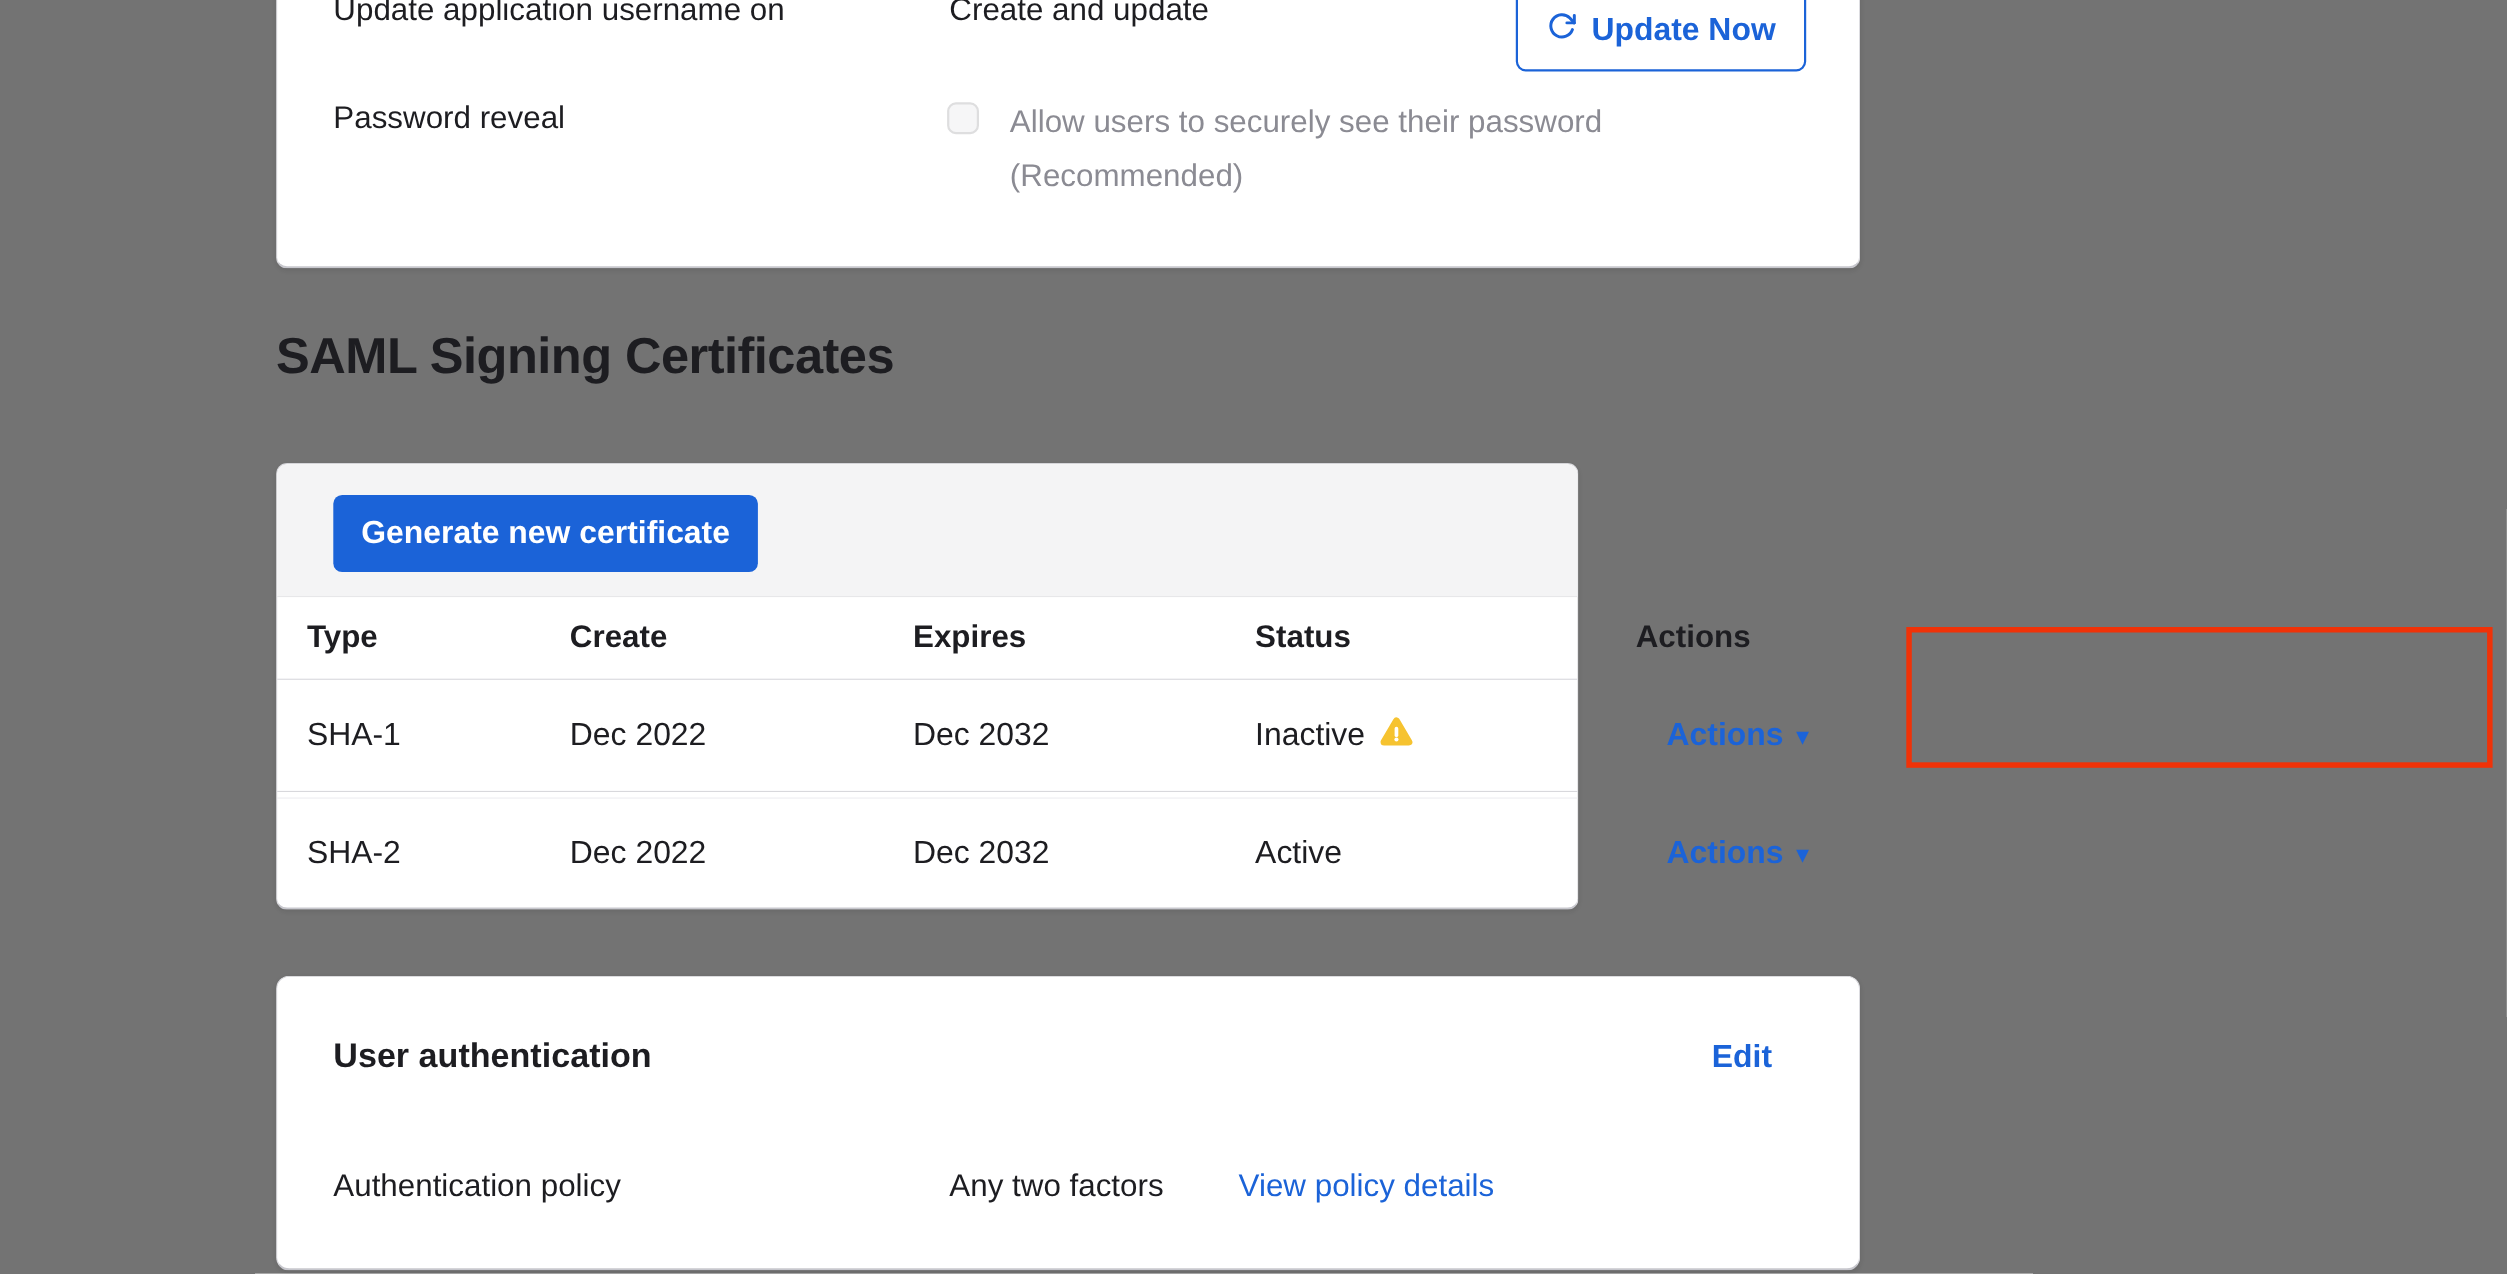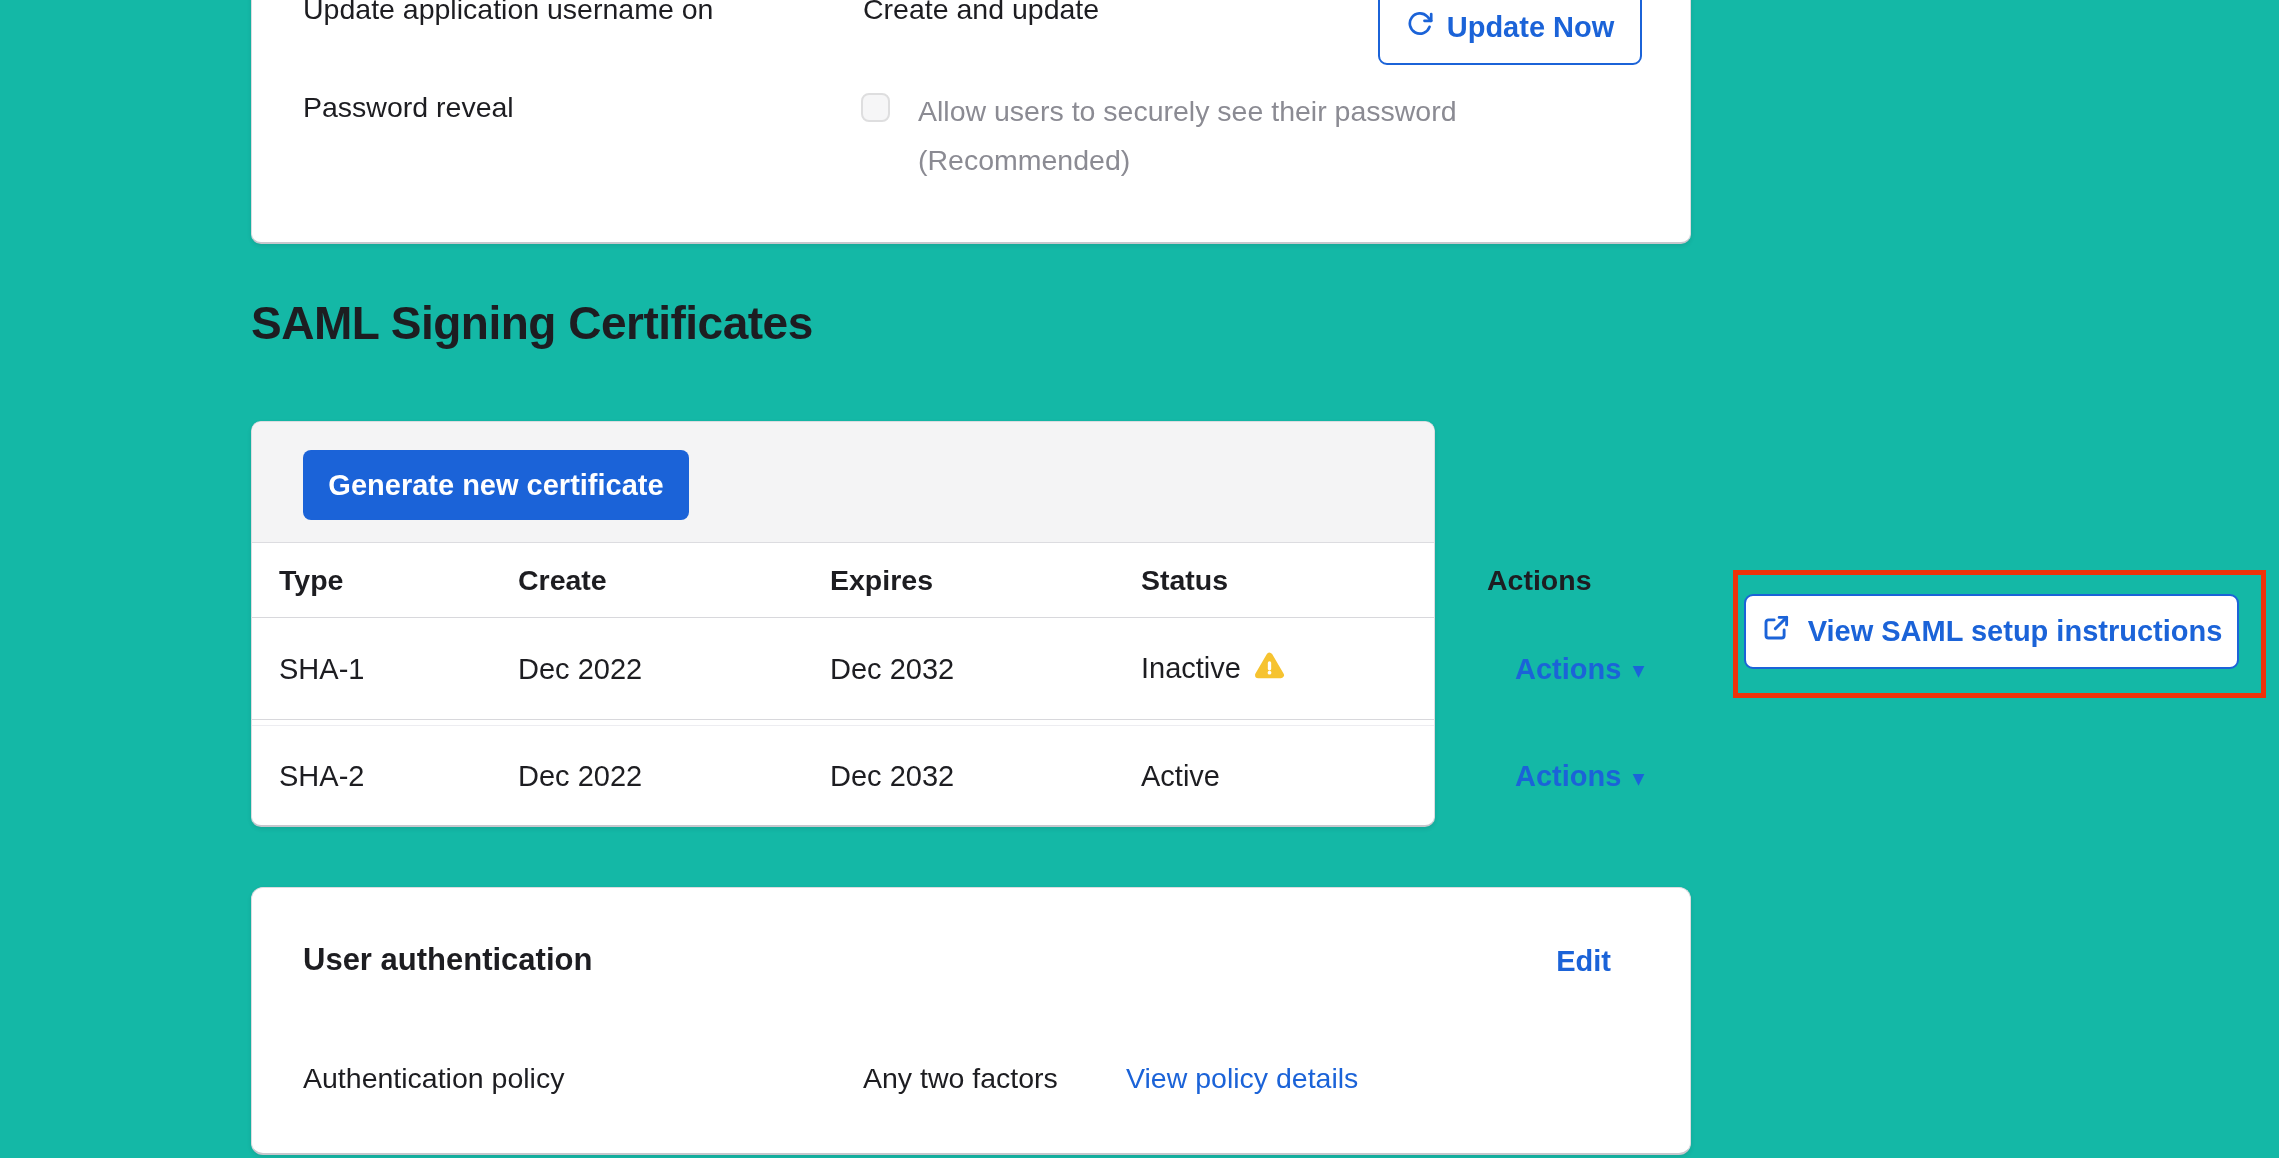--- a/index.html
+++ b/index.html
@@ -1,19 +1,19 @@
 <!DOCTYPE html>
 <html style="--accent_blue: #1b63d8; --warning_amber: #f6c330; --annotation_red: #f03208; --text_dark: #1d1d21; --text_muted: #8b8b93;"><head>
 <meta charset="utf-8">
 <style>
   * { margin:0; padding:0; box-sizing:border-box; }
   html,body { background:#fff; }
   .page {
     position:relative; width:2279px; height:1158px; overflow:hidden;
-    background:#14b8a6; font-family:"Liberation Sans", sans-serif;
+    background:#737373; font-family:"Liberation Sans", sans-serif;
     color:var(--text_dark, #1d1d21); font-size:28.5px;
   }
   .card {
     position:absolute; background:#fff;
     border:1px solid #dcdce0; border-bottom:2px solid #c7c7cd;
     border-radius:10px; box-shadow:0 2px 4px rgba(29,29,33,.10);
   }
   
   .top-card { left:251px; top:-70px; width:1440px; height:314px; }
   .top-card .row-label { position:absolute; left:51px; font-size:28.5px; color:var(--text_dark,#1d1d21); }
@@ -177,24 +177,14 @@
     <span class="auth-row-label">Authentication policy</span>
     <span class="auth-row-value">Any two factors</span>
     <a class="policy-link">View policy details</a>
   </section>
 
   <aside class="saml-panel">
   </aside>
 
   <div class="annotation-rect"></div>
 
-  <button class="saml-setup-btn">
-    <span class="icon">
-      <svg width="30" height="30" viewBox="0 0 24 24" fill="none" stroke="#1b63d8" stroke-width="2.3" stroke-linecap="round" stroke-linejoin="round">
-        <path d="M18.5 13.5v4.5a2 2 0 0 1-2 2H6a2 2 0 0 1-2-2V7.5a2 2 0 0 1 2-2h4.5"></path>
-        <polyline points="14.5 3.5 20.5 3.5 20.5 9.5"></polyline>
-        <line x1="11.5" y1="12.5" x2="20.5" y2="3.5"></line>
-      </svg>
-    </span>
-    <span>View SAML setup instructions</span>
-  </button>
 
 </div>
 
 </body></html>

